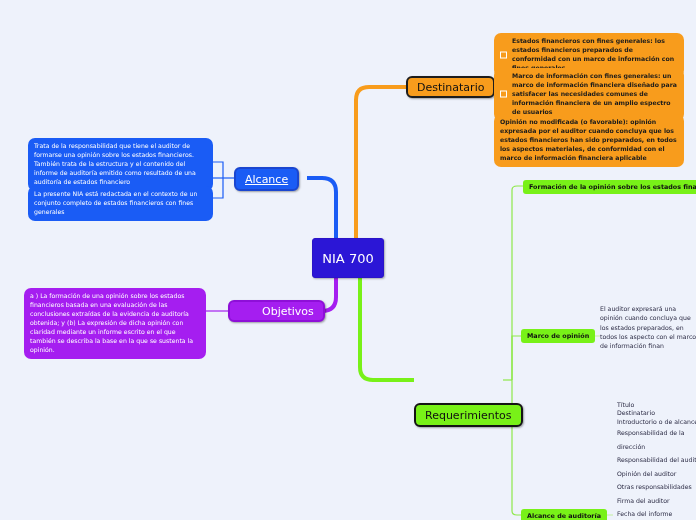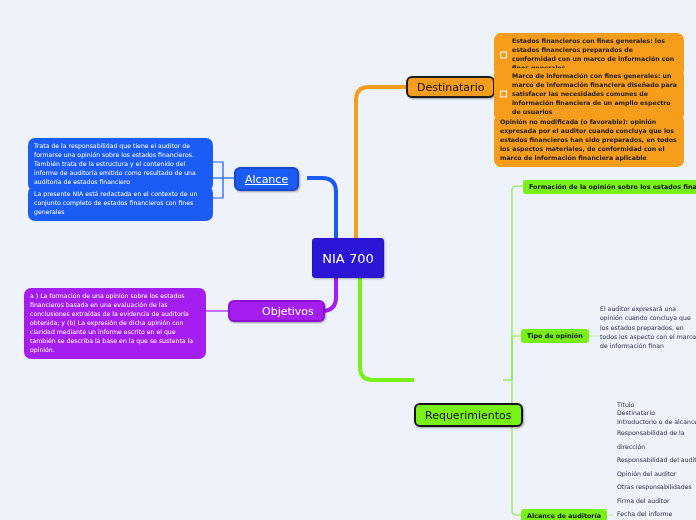--- a/index.html
+++ b/index.html
@@ -227,21 +227,21 @@
 
   <div class="node branch branch-requerimientos">
     <span>Requerimientos</span>
   </div>
 
   <div class="node subnode sub-formacion">
     <span>Formación de la opinión sobre los estados financieros</span>
   </div>
 
   <div class="node subnode sub-tipo">
-    <span>Tipo de opinión</span>
+    <span>Marco de opinión</span>
   </div>
   <div class="node plaintext tipo-text">
     <span>El auditor expresará una opinión cuando concluya que los estados preparados, en todos los aspecto con el marco de información finan</span>
   </div>
 
   <div class="node subnode sub-informe">
     <span>Alcance de auditoría</span>
   </div>
 
   <div class="node plaintext lista-text">

